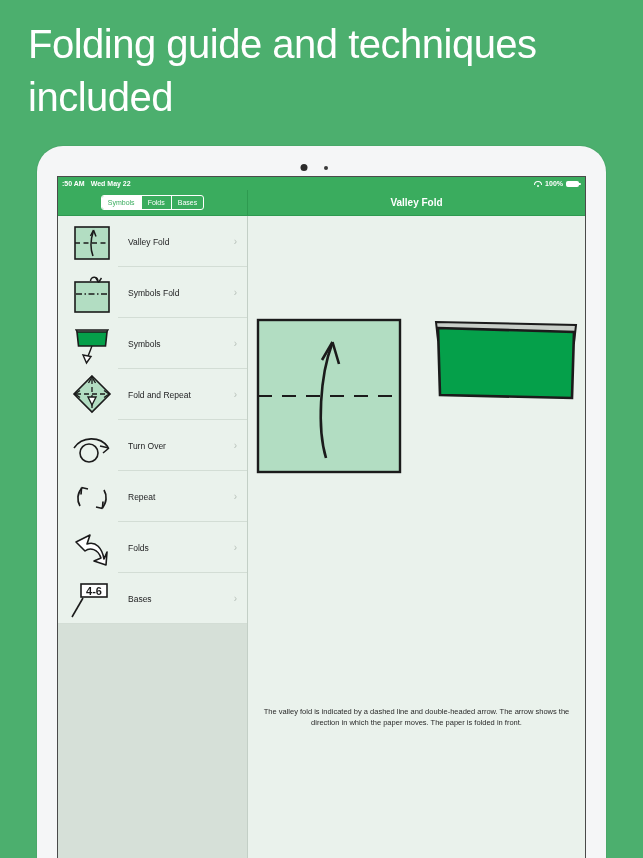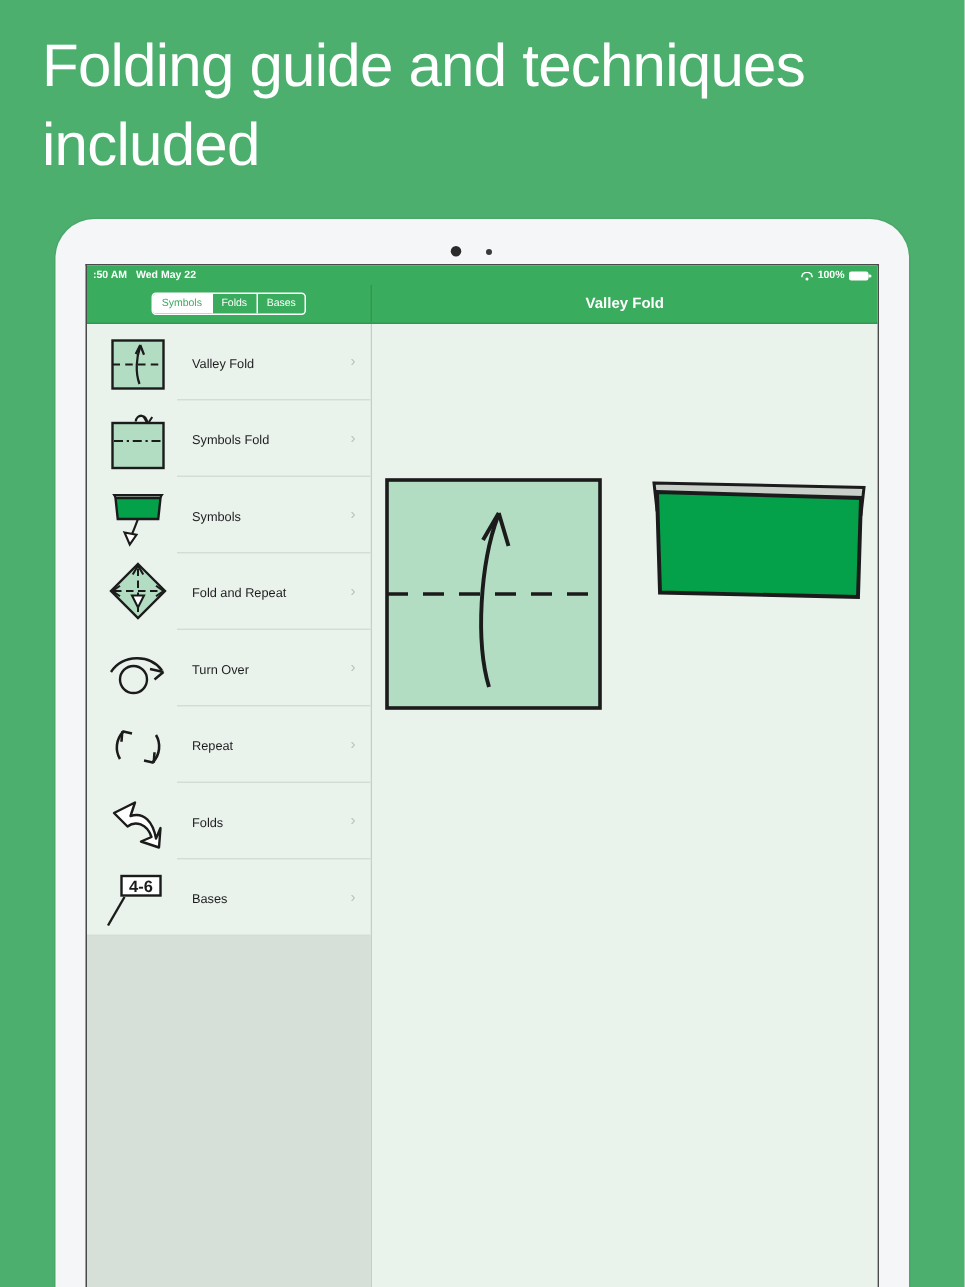--- a/index.html
+++ b/index.html
@@ -337,17 +337,18 @@
             <rect x="4" y="4" width="142" height="152" fill="#b2ddc2" stroke="#1b1b1b" stroke-width="2.4"></rect>
             <line x1="4" y1="80" x2="146" y2="80" stroke="#1b1b1b" stroke-width="2.2" stroke-dasharray="14,10"></line>
             <path d="M72 142 C 63 112, 66 60, 78 28" fill="none" stroke="#1b1b1b" stroke-width="2.6"></path>
             <path d="M78.5 26 L 68 44 M78.5 26 L 85 48" fill="none" stroke="#1b1b1b" stroke-width="2.6"></path>
           </svg>
           <svg width="150" height="160" viewBox="0 0 150 160">
             <path d="M6 6 L146 9 L144 27 L8 24 Z" fill="#c9cfc9" stroke="#1b1b1b" stroke-width="2"></path>
             <path d="M8 12 L144 16 L142 82 L10 79 Z" fill="#05a04a" stroke="#1b1b1b" stroke-width="2.6"></path>
           </svg>
         </div>
+        <div class="caption">The valley fold is indicated by a dashed line and double-headed arrow. The arrow shows the direction in which the paper moves. The paper is folded in front.</div>
       </div>
 
     </div>
   </div>
 </div>
 
 </body></html>

